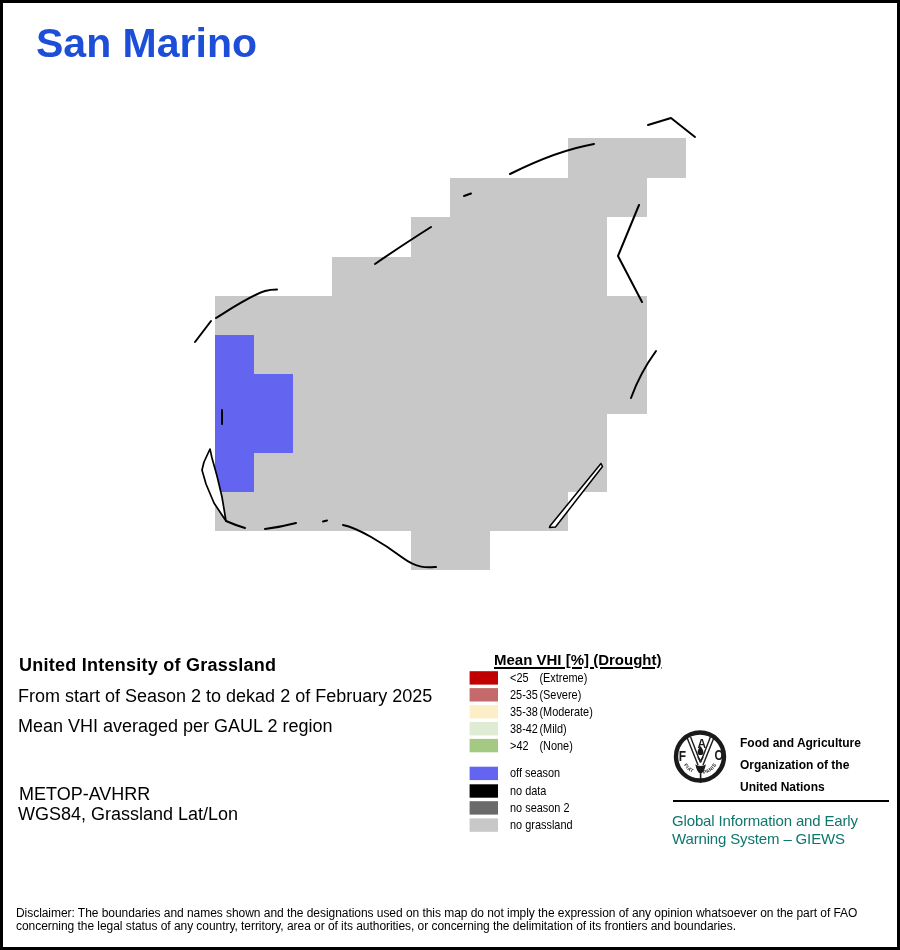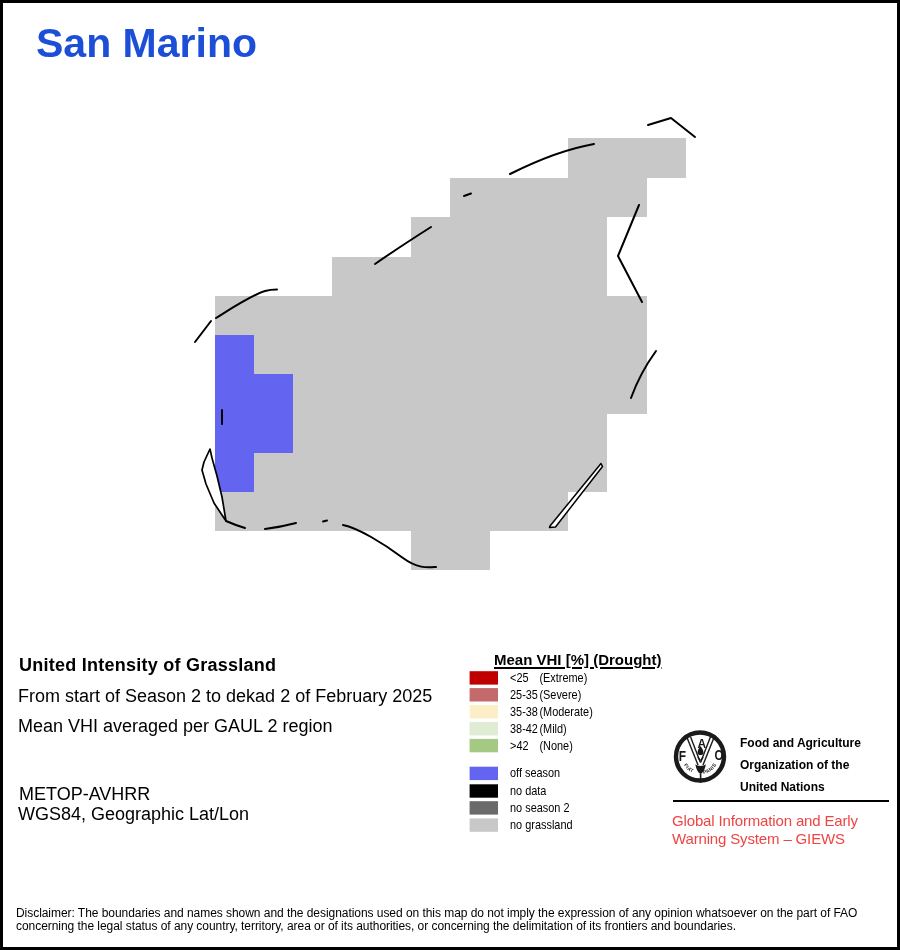--- a/index.html
+++ b/index.html
@@ -78,21 +78,21 @@
 </svg>
 
 <div class="abs" style="left:19px;top:655px;font-size:18px;font-weight:bold;letter-spacing:0.25px;">United Intensity of Grassland</div>
 
 <div class="abs" style="left:18px;top:686.3px;font-size:18px;">From start of Season 2 to dekad 2 of February 2025</div>
 
 <div class="abs" style="left:18px;top:716.1px;font-size:18px;">Mean VHI averaged per GAUL 2 region</div>
 
 <div class="abs" style="left:19px;top:776.3px;font-size:18px;margin-top:8px;">METOP-AVHRR</div>
 
-<div class="abs" style="left:18px;top:804.1px;font-size:18px;">WGS84, Geographic Lat/Lon</div>
+<div class="abs" style="left:18px;top:804.1px;font-size:18px;">WGS84, Grassland Lat/Lon</div>
 
 <div class="abs" style="left:494px;top:651px;font-size:15px;font-weight:bold;text-decoration:underline;text-decoration-thickness:1.5px;text-underline-offset:2px;">Mean&nbsp;VHI&nbsp;[%]&nbsp;(Drought)</div>
 
 <svg class="abs" style="left:0;top:0;" width="900" height="950" viewBox="0 0 900 950">
 
   <rect x="469.6" y="671.2" width="28.4" height="13.4" fill="#c00000"></rect>
 
   <rect x="469.6" y="688.1" width="28.4" height="13.4" fill="#c46a6a"></rect>
 
   <rect x="469.6" y="705.1" width="28.4" height="13.4" fill="#fcefc7"></rect>
@@ -163,15 +163,15 @@
   <text font-size="4.9" font-weight="bold" fill="#1a1a1a" font-family="'Liberation Sans',sans-serif" letter-spacing="0.4">
     <textPath href="#fp" startOffset="25.5">PANIS</textPath>
   </text>
   </g>
 </svg>
 
 <div class="abs" style="left:740px;top:731.7px;font-size:12px;font-weight:bold;line-height:22px;">Food and Agriculture<br>Organization of the<br>United Nations</div>
 
 <div class="abs" style="left:673px;top:800px;width:216px;height:2.4px;background:#000;"></div>
 
-<div class="abs" style="left:672px;top:811.8px;font-size:15px;line-height:18.6px;letter-spacing:-0.15px;color:#ef4444;">Global Information and Early<br>Warning System – GIEWS</div>
+<div class="abs" style="left:672px;top:811.8px;font-size:15px;line-height:18.6px;letter-spacing:-0.15px;color:#0f766e;">Global Information and Early<br>Warning System – GIEWS</div>
 
 <div class="abs" style="left:16px;top:906.7px;font-size:12px;letter-spacing:-0.05px;line-height:13.3px;color:#000;">Disclaimer: The boundaries and names shown and the designations used on this map do not imply the expression of any opinion whatsoever on the part of FAO<br>concerning the legal status of any country, territory, area or of its authorities, or concerning the delimitation of its frontiers and boundaries.</div>
 
 </body></html>

